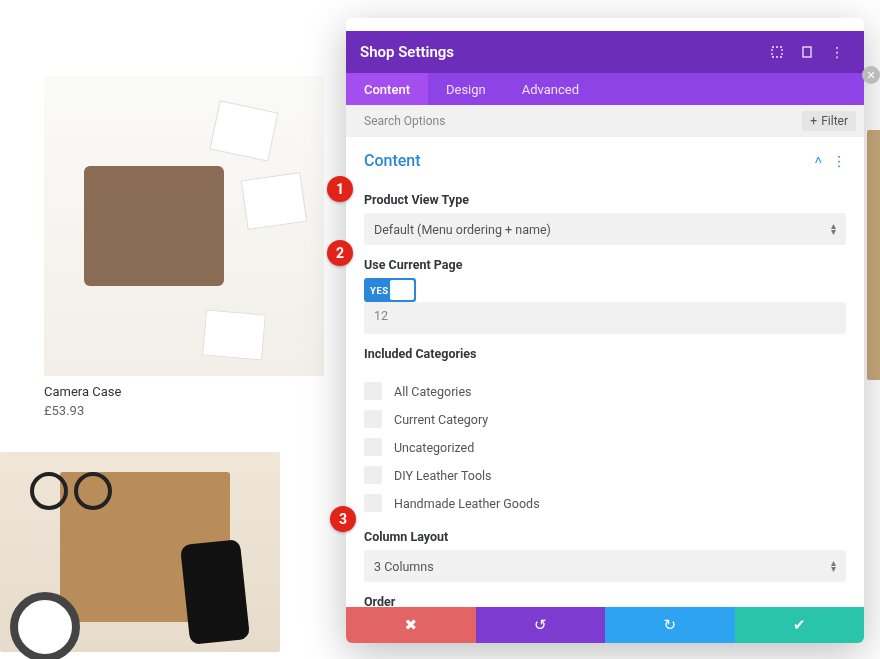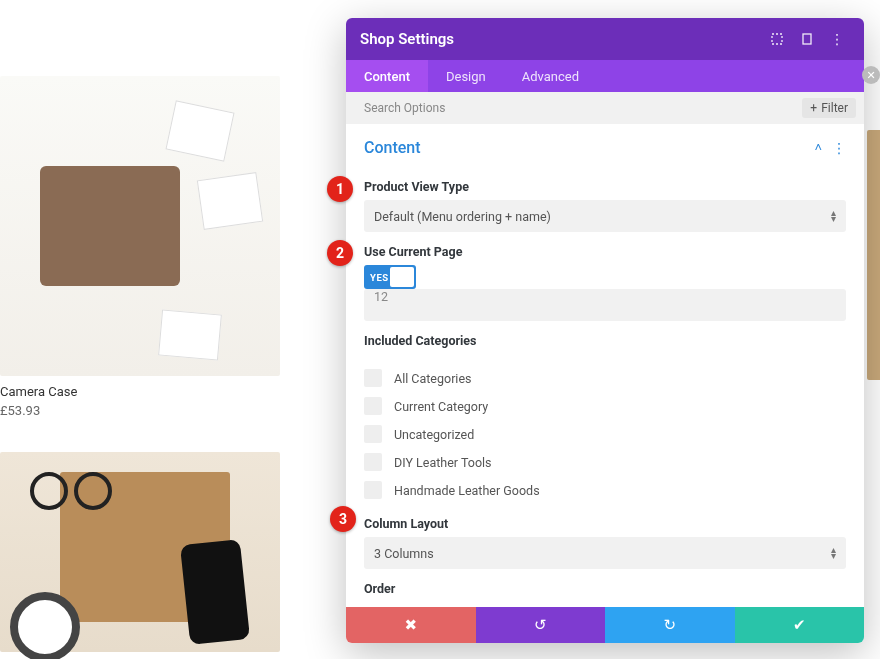--- a/index.html
+++ b/index.html
@@ -71,20 +71,21 @@
     overflow: hidden;
   }
 
   .panel-header {
     background: #6c2eb9;
     color: #fff;
     height: 42px;
     display: flex;
     align-items: center;
     padding: 0 14px;
+    margin-top: 13px;
   }
   .panel-header h1 {
     font-size: 15px;
     font-weight: 600;
     flex: 1;
   }
   .hdr-icon {
     width: 26px; height:26px;
     display:flex; align-items:center; justify-content:center;
     cursor:pointer; margin-left:4px;
@@ -193,22 +194,22 @@
   .toggle-knob {
     position:absolute; right:2px; top:2px;
     width:24px; height:20px;
     background:#fff; border-radius:2px;
   }
 
   .text-input {
     background:#f1f1f1;
     border-radius:3px;
     height:32px;
-    display:flex; align-items:flex-start;
-    padding:0 10px;
+    display:flex; align-items:flex-end;
+    padding:11px 10px;
     font-size:12.5px;
     color:#888;
   }
 
   .check-list { margin-top:16px; }
   .check-item {
     display:flex; align-items:center;
     gap:12px;
     padding:5px 0;
     font-size:12.5px;
@@ -258,21 +259,21 @@
     color:#fff; font-size:11px;
     display:flex; align-items:center; justify-content:center;
     cursor:pointer;
     z-index:60;
   }
 </style>
 </head>
 <body>
 
 <div class="product-grid">
-  <div class="product-card p1" style="left:0; top:76px;">
+  <div class="product-card p1" style="left:16px; top:76px;padding-left:28px;">
     <div class="product-img">
       <div class="p1-brown"></div>
         <div class="p1-photo1"></div>
         <div class="p1-photo2"></div>
         <div class="p1-photo3"></div>
     </div>
     <div class="product-title">Camera Case</div>
     <div class="product-price">£53.93</div>
   </div>
 

